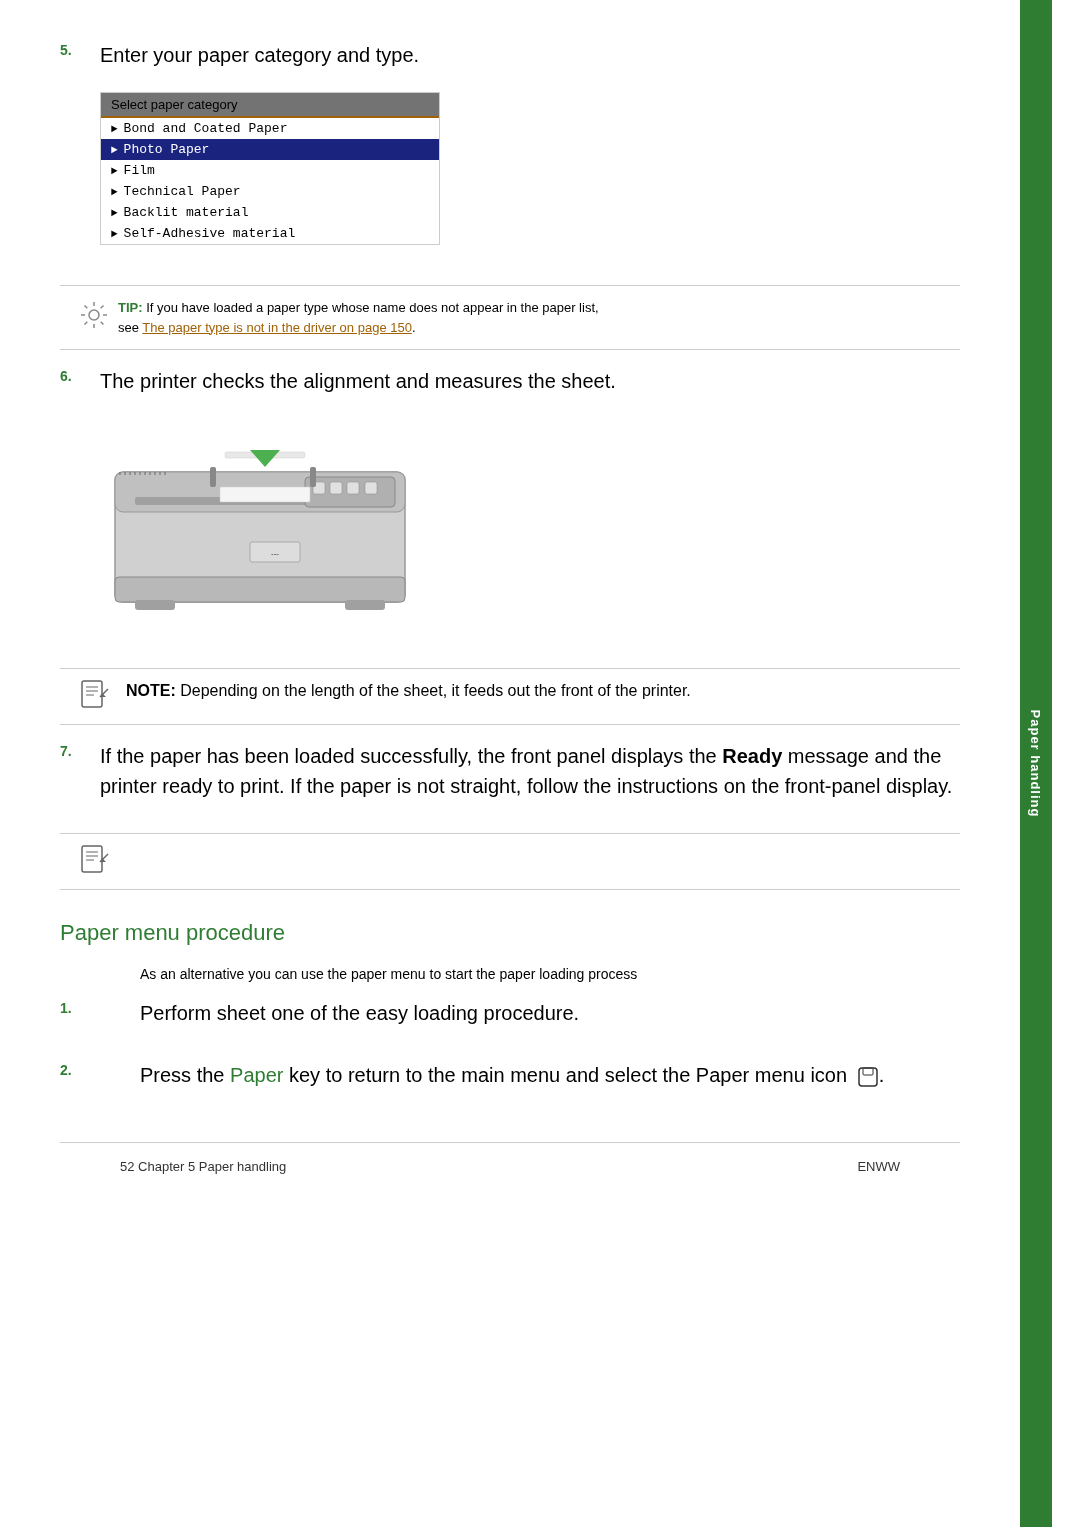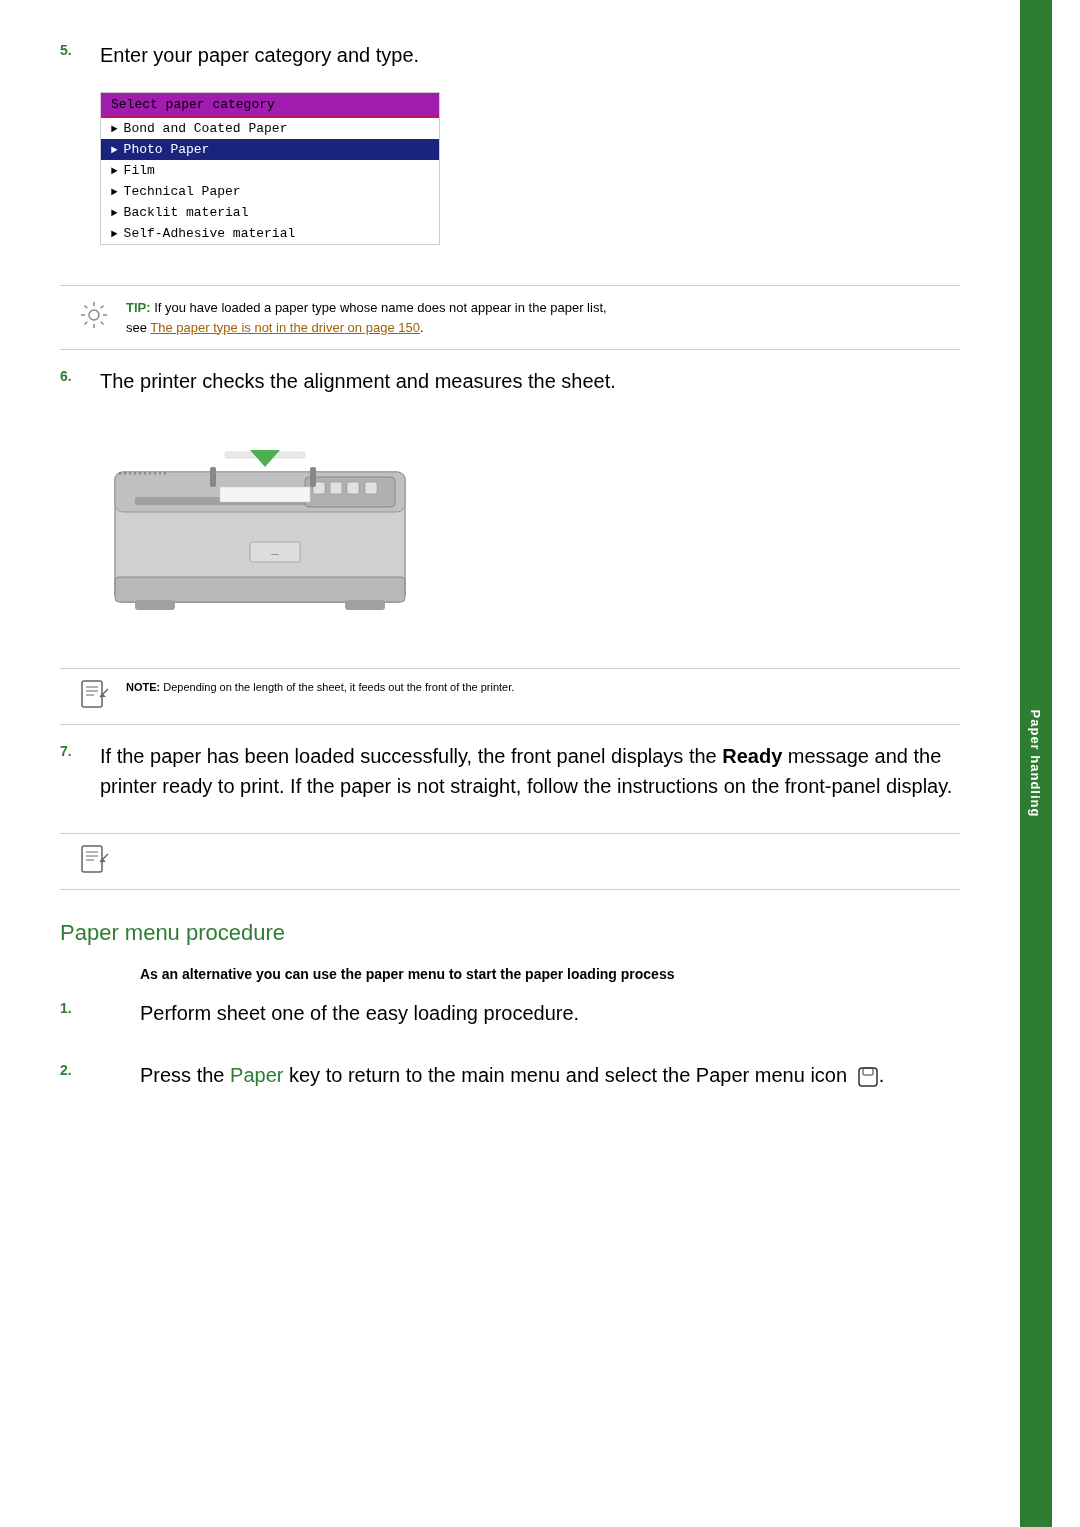--- a/index.html
+++ b/index.html
@@ -52,25 +52,25 @@
 
     
     .paper-menu {
       margin: 10px 0 20px 0;
       border: 1px solid #ccc;
       display: inline-block;
       min-width: 340px;
     }
 
     .menu-header {
-      font-family: Liberation Mono, monospace;
+      font-family: Liberation Sans, sans-serif;
       font-size: 13px;
       padding: 4px 10px;
-      border-bottom: 2px solid #be185d;
-      background: #a21caf;
+      border-bottom: 2px solid #a16207;
+      background: #737373;
     }
 
     .menu-item {
       font-family: 'Courier New', monospace;
       font-size: 13px;
       padding: 3px 10px;
       display: flex;
       align-items: center;
       gap: 6px;
       background: #fff;
@@ -86,21 +86,21 @@
     }
 
     
     .tip-box {
       border-top: 1px solid #ccc;
       border-bottom: 1px solid #ccc;
       padding: 12px 16px;
       margin: 16px 0;
       display: flex;
       align-items: flex-start;
-      gap: 14px;
+      gap: 6px;
     }
 
     .tip-icon {
       font-size: 22px;
       color: #888;
       min-width: 36px;
       text-align: center;
       padding-top: 2px;
     }
 
@@ -132,21 +132,21 @@
       min-width: 36px;
       text-align: center;
     }
 
     .note-icon svg {
       width: 32px;
       height: 32px;
     }
 
     .note-content {
-      font-size: 11px;
+      font-size: 16px;
       line-height: 1.5;
       text-align: right;
     }
 
     .note-label {
       font-weight: bold;
     }
 
     
     .printer-image {
@@ -163,21 +163,20 @@
       font-size: 22px;
       font-weight: normal;
       margin: 30px 0 16px 0;
       padding-bottom: 4px;
     }
 
     .section-intro {
       margin-left: 80px;
       font-size: 14px;
       margin-bottom: 16px;
-      font-weight: bold;
     }
 
     
     .page-footer {
       display: flex;
       justify-content: space-between;
       align-items: center;
       padding: 16px 60px;
       border-top: 1px solid #ccc;
       margin-top: 40px;
@@ -397,19 +396,23 @@
           Press the <span style="color:#2e7d32;">Paper</span> key to return to the main menu and select the Paper menu icon
           
           <svg width="22" height="22" viewBox="0 0 22 22" style="vertical-align:middle; margin-left:4px;">
             <rect x="2" y="2" width="18" height="18" rx="3" fill="none" stroke="#333" stroke-width="1.5"></rect>
             <rect x="6" y="2" width="10" height="7" rx="1" fill="none" stroke="#333" stroke-width="1"></rect>
           </svg>.
         </div>
       </div>
     </div>
 
+    <div class="page-footer">
+      <span>52    Chapter 5    Paper handling</span>
+      <span>ENWW</span>
+    </div>
 
   </div>
 
   <div class="vertical-tab" style="width:32px; background:#2e7d32; display:flex; align-items:center; justify-content:center; position:relative;">
     <span class="vertical-tab-text">Paper handling</span>
   </div>
 </div>
 
 </body></html>

